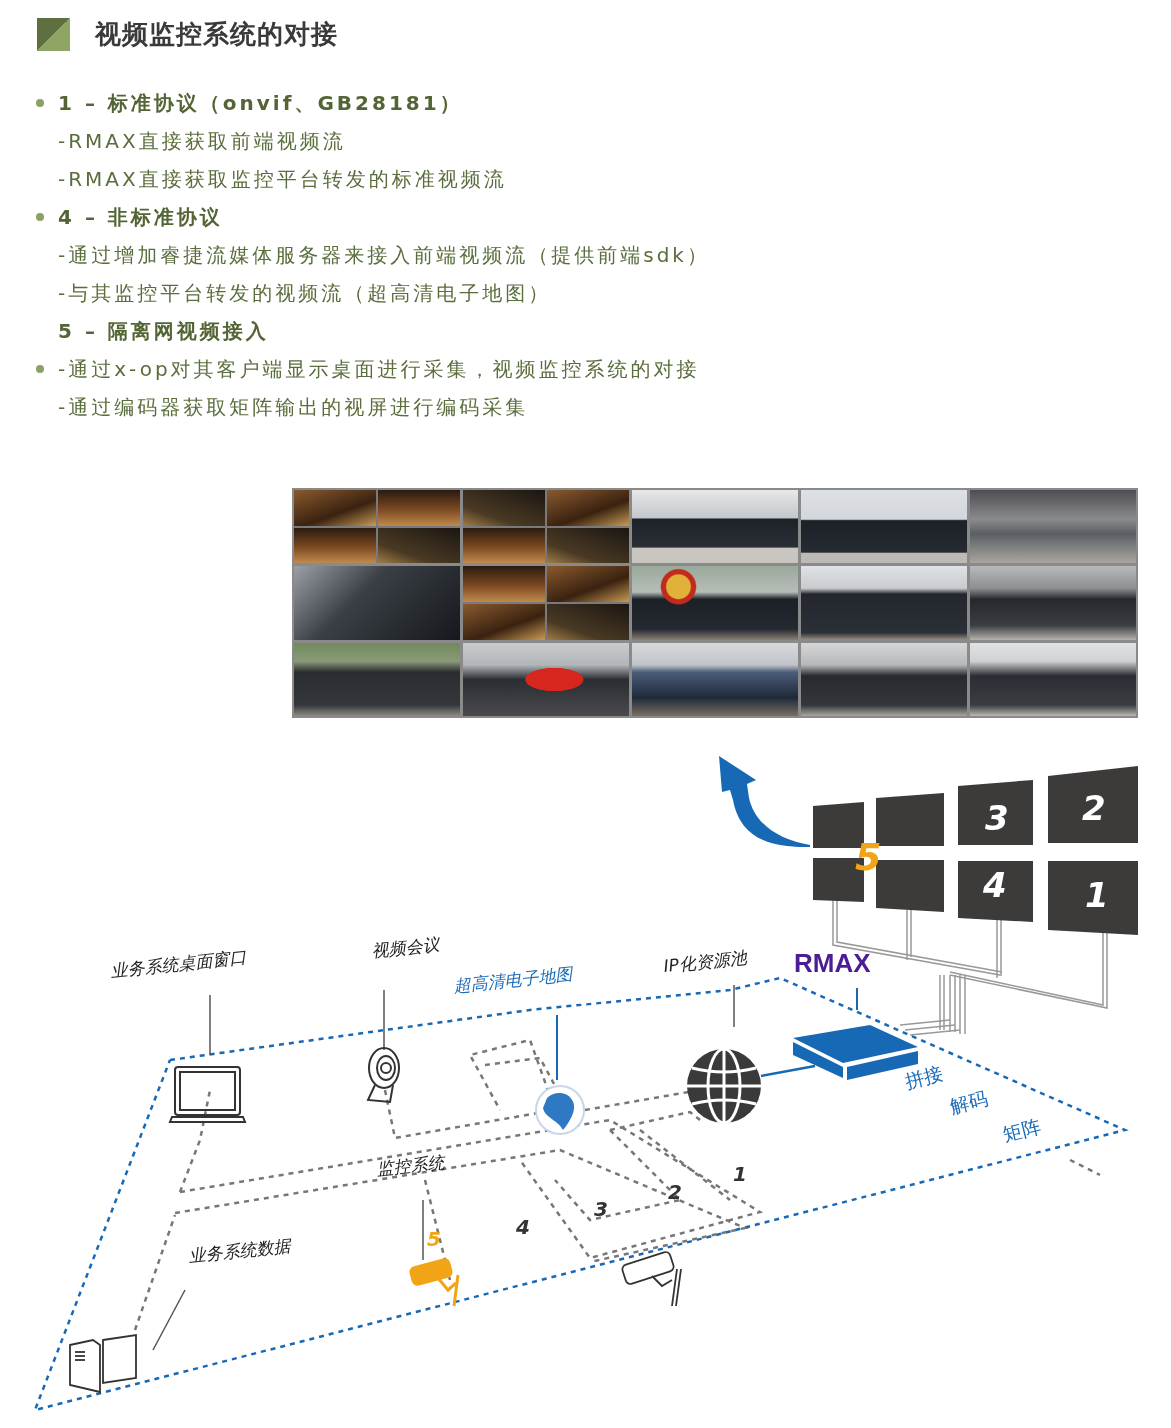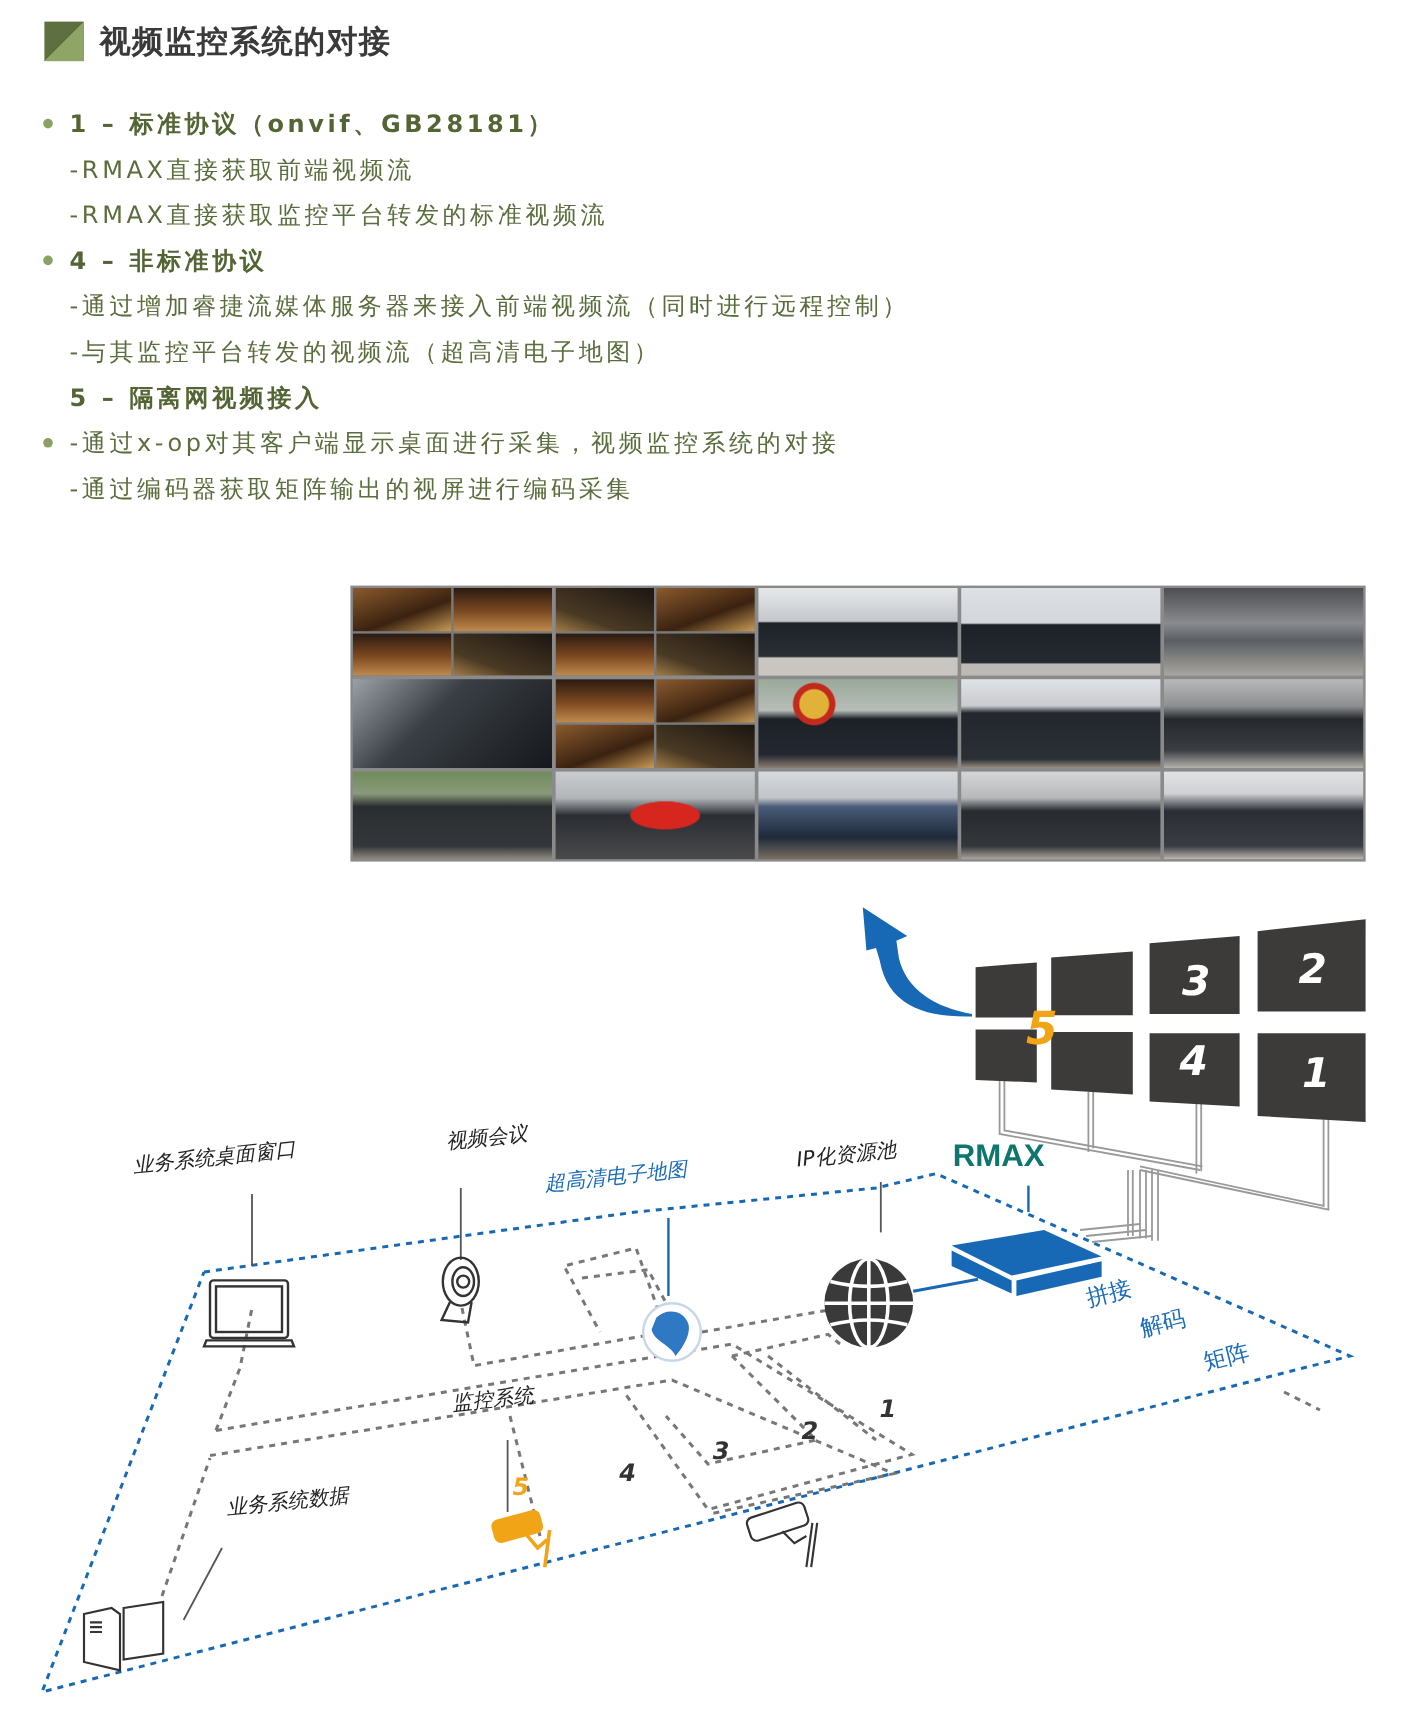--- a/index.html
+++ b/index.html
@@ -1,17 +1,17 @@
 <!DOCTYPE html>
 <html><head>
 <meta charset="utf-8">
 <style>
   html,body{margin:0;padding:0;background:#ffffff;}
   body{width:1171px;height:1428px;position:relative;overflow:hidden;font-family:"DejaVu Sans","Liberation Sans",sans-serif;}
-  .header{position:absolute;left:37px;top:17px;height:34px;display:flex;align-items:center;}
+  .header{position:absolute;left:37px;top:17px;height:34px;display:flex;align-items:center;gap:12px;}
   .header-mark{width:33px;height:33px;background:linear-gradient(135deg,#5e7040 50%,#8ea566 50%);margin-right:13px;}
   .header-title{font-size:26px;font-weight:bold;color:#3a3a3a;letter-spacing:1px;}
   .list{position:absolute;left:36px;top:84px;}
   .row{position:relative;height:38px;line-height:38px;white-space:nowrap;}
   .dot{position:absolute;left:0;top:15px;width:8px;height:8px;border-radius:50%;background:#8ba064;}
   .hd{position:absolute;left:22px;font-size:20px;font-weight:bold;color:#546535;letter-spacing:3px;}
   .sub{position:absolute;left:22px;font-size:20px;color:#5a6d3c;letter-spacing:3px;}
   .grid{position:absolute;left:292px;top:488px;width:846px;height:230px;background:#8a8a8a;display:grid;grid-template-columns:repeat(5,1fr);grid-template-rows:repeat(3,1fr);gap:3px;padding:2px;box-sizing:border-box;}
   .tile{position:relative;overflow:hidden;}
   .tile.split{display:grid;grid-template-columns:1fr 1fr;grid-template-rows:1fr 1fr;gap:2px;background:#7a7a7a;}
@@ -27,21 +27,21 @@
   .t-shields{background:linear-gradient(180deg,#dfe2e6 0%,#c9cbce 30%,#23272d 38%,#2b3036 90%,#9a8f80 100%);}
   .t-swat{background:linear-gradient(180deg,#b7b9bb 0%,#8e8f90 30%,#25282c 45%,#3a3d41 80%,#b5b3ad 100%);}
   .t-vehicles{background:linear-gradient(180deg,#6f8a5a 0%,#8a9a7a 25%,#2a2d30 40%,#33373b 85%,#8f8a80 100%);}
   .t-flag{background:radial-gradient(ellipse at 55% 50%,#d7261e 0 22%,transparent 23%),linear-gradient(180deg,#c8ccd0 0%,#b2b6b8 30%,#2a2d33 50%,#4a4a4c 100%);}
   .t-salute{background:linear-gradient(180deg,#d6dadd 0%,#c0c4c8 30%,#4a5c78 40%,#1e2a3a 75%,#7a6e60 100%);}
   .t-swat2{background:linear-gradient(180deg,#d4d6d8 0%,#b6b8ba 30%,#272a2e 45%,#33363a 85%,#aaa79f 100%);}
   .t-swat3{background:linear-gradient(180deg,#e0e2e4 0%,#cfd1d3 25%,#2a2d33 45%,#3a3d42 85%,#bcb8b1 100%);}
   .diagram{position:absolute;left:0;top:740px;width:1171px;height:688px;}
   .lbl{position:absolute;font-size:17px;color:#222;transform:rotate(-6deg);transform-origin:left bottom;white-space:nowrap;font-style:italic;}
   .lbl.blue{color:#1a6bb8;}
-  .rmax{position:absolute;left:794px;top:208px;font-size:26px;font-weight:bold;color:#0f766e;font-family:"Liberation Sans",sans-serif;}
+  .rmax{position:absolute;left:794px;top:208px;font-size:26px;font-weight:bold;color:#4c1d95;font-family:"Liberation Sans",sans-serif;}
   .num{position:absolute;font-size:20px;font-weight:bold;font-style:italic;color:#333;}
   .num.orange{color:#f2a417;}
   .blue-lbl{position:absolute;font-size:19px;color:#1a6bb8;transform:rotate(-14deg);white-space:nowrap;}
 </style>
 </head>
 <body>
 
 <div class="header">
   <div class="header-mark"></div>
   <div class="header-title">视频监控系统的对接</div>
@@ -56,21 +56,21 @@
     <span class="sub">-RMAX直接获取前端视频流</span>
   </div>
   <div class="row">
     <span class="sub">-RMAX直接获取监控平台转发的标准视频流</span>
   </div>
   <div class="row">
     <span class="dot"></span>
     <span class="hd">4 – 非标准协议</span>
   </div>
   <div class="row">
-    <span class="sub">-通过增加睿捷流媒体服务器来接入前端视频流（同时进行远程控制）</span>
+    <span class="sub">-通过增加睿捷流媒体服务器来接入前端视频流（提供前端sdk）</span>
   </div>
   <div class="row">
     <span class="sub">-与其监控平台转发的视频流（超高清电子地图）</span>
   </div>
   <div class="row">
     <span class="hd">5 – 隔离网视频接入</span>
   </div>
   <div class="row">
     <span class="dot"></span>
     <span class="sub">-通过x-op对其客户端显示桌面进行采集，视频监控系统的对接</span>

